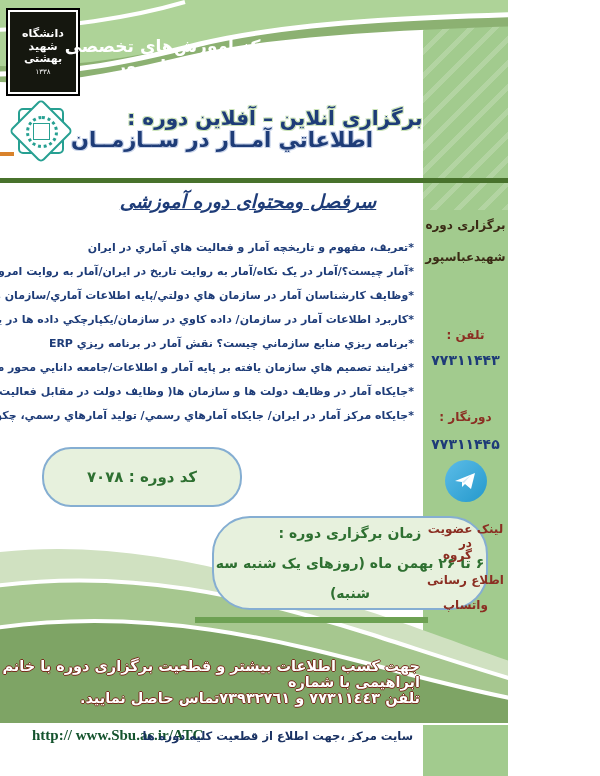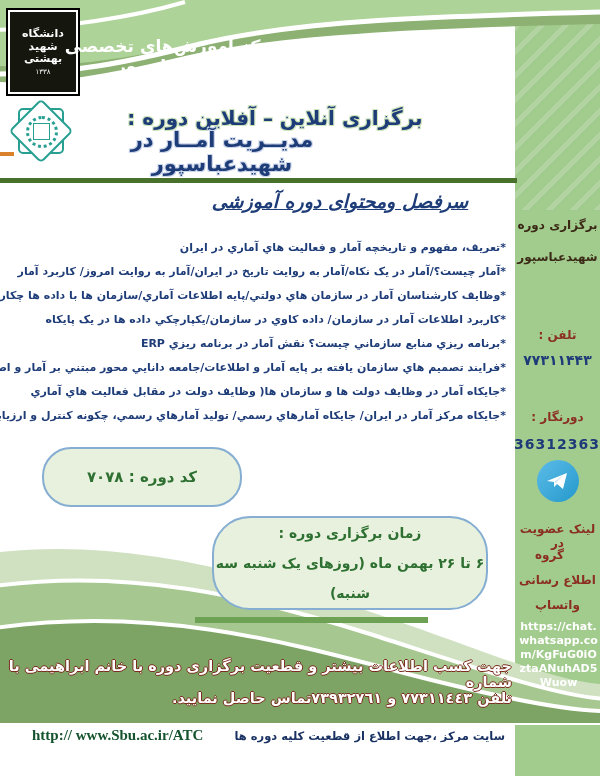--- a/index.html
+++ b/index.html
@@ -1,17 +1,17 @@
 <!DOCTYPE html>
 <html lang="fa"><head>
 <meta charset="utf-8">
 <style>
   html,body{margin:0;padding:0;}
   body{font-family:"DejaVu Sans","Liberation Sans",sans-serif;}
-  #poster{position:relative;width:600px;height:776px;background:#ffffff;overflow:hidden;}
+  #poster{position:relative;width:508px;height:776px;background:#ffffff;overflow:hidden;}
 
   
   #sidebar{position:absolute;right:0;top:0;width:85px;height:776px;background:#a2cb8e;z-index:1;}
   #sidebar .stripes{position:absolute;top:0;left:0;width:85px;height:210px;
     background:repeating-linear-gradient(135deg,rgba(255,255,255,.18) 0 5px,rgba(255,255,255,0) 5px 17px);}
   .uni-logo{position:absolute;top:8px;left:6px;width:70px;height:84px;background:#15170f;
     border:2px solid #000;box-shadow:inset 0 0 0 2px #fff;color:#fff;text-align:center;
     display:flex;flex-direction:column;justify-content:center;line-height:1.15;}
   .uni-logo .nm{font-size:11px;font-weight:bold;}
   .uni-logo .yr{font-size:7px;margin-top:2px;}
@@ -101,45 +101,44 @@
   <div class="orange-dash" style="position:absolute;top:152px;right:71px;z-index:3;"></div>
   <svg class="sig" style="position:absolute;top:164px;right:27px;z-index:3;" width="44" height="16" viewBox="0 0 44 16">
     <path d="M2,10 C8,2 12,14 18,8 C24,2 28,12 34,7 C38,4 41,8 43,5" stroke="#ffffff" stroke-width="1.6" fill="none" opacity="0.85"></path>
   </svg>
 
   <div class="side-label lbl-dark" style="top:218px;right:0;z-index:3;">برگزاری دوره</div>
   <div class="side-label lbl-dark" style="top:250px;right:0;z-index:3;">شهیدعباسپور</div>
   <div class="side-label lbl-maroon" style="top:328px;right:0;z-index:3;">تلفن :</div>
   <div class="side-label lbl-navy" style="top:352px;right:0;z-index:3;">۷۷۳۱۱۴۴۳</div>
   <div class="side-label lbl-maroon" style="top:410px;right:0;z-index:3;">دورنگار :</div>
-  <div class="side-label lbl-navy" style="top:436px;right:0;z-index:3;">36312363</div>
+  <div class="side-label lbl-navy" style="top:436px;right:0;z-index:3;">۷۷۳۱۱۴۴۵</div>
 
   <div class="tg" style="right:21px;left:auto;">
     <svg width="26" height="26" viewBox="0 0 26 26">
       <path d="M2,13 L22,5 L18,21 L12,16 L9,19 L9,14 Z" fill="#ffffff"></path>
       <path d="M9,14 L18,7 L11,15 Z" fill="#cfe6f4"></path>
     </svg>
   </div>
 
   <div class="side-label lbl-maroon" style="top:522px;right:0;z-index:4;">لینک عضویت در</div>
   <div class="side-label lbl-maroon" style="top:548px;right:8px;z-index:4;">گروه</div>
   <div class="side-label lbl-maroon" style="top:573px;right:0;z-index:4;">اطلاع رسانی</div>
   <div class="side-label lbl-maroon" style="top:598px;right:0;z-index:4;">واتساپ</div>
-  <div class="wa-link" style="right:2px;left:auto;">https://chat.whatsapp.com/KgFuG0iOztaANuhAD5Wuow</div>
 
   <svg id="topband" width="600" height="96" viewBox="0 0 600 96">
     <path d="M0,0 L600,0 L600,24 C430,28 280,34 185,56 C110,74 55,84 0,82 Z" fill="#8cb172"></path>
     <path d="M0,0 L600,0 L600,13 C430,17 300,22 195,44 C120,60 60,68 0,66 Z" fill="#aed398"></path>
     <path d="M-5,74 C70,74 130,62 200,44 C300,20 440,16 605,12" stroke="#ffffff" stroke-width="5" fill="none"></path>
     <path d="M-5,30 C60,28 130,18 185,2" stroke="#ffffff" stroke-width="4" fill="none"></path>
   </svg>
 
   <div class="org-title">مرکز آموزش‌های تخصصی شهیدعباسپور</div>
   <div class="title1">برگزاری آنلاین – آفلاین دوره :</div>
-  <div class="title2">مدیــریت آمــار در شهیدعباسپور</div>
+  <div class="title2">اطلاعاتي آمــار در ســازمــان</div>
   <div class="divider"></div>
 
   <div class="heading">سرفصل ومحتوای دوره آموزشی</div>
   <ul class="bullets">
     <li>*تعریف، مفهوم و تاریخچه آمار و فعالیت هاي آماري در ایران</li>
     <li>*آمار چیست؟/آمار در یک نکاه/آمار به روایت تاریخ در ایران/آمار به روایت امروز/ کاربرد آمار</li>
     <li>*وظایف کارشناسان آمار در سازمان هاي دولتي/پایه اطلاعات آماري/سازمان ها با داده ها چکار مي کنند؟</li>
     <li>*کاربرد اطلاعات آمار در سازمان/ داده کاوي در سازمان/یکپارچکي داده ها در یک پایکاه</li>
     <li>*برنامه ریزي منابع سازماني چیست؟ نقش آمار در برنامه ریزي ERP</li>
     <li>*فرایند تصمیم هاي سازمان یافته بر پایه آمار و اطلاعات/جامعه دانایي محور مبتني بر آمار و اطلاعات</li>

